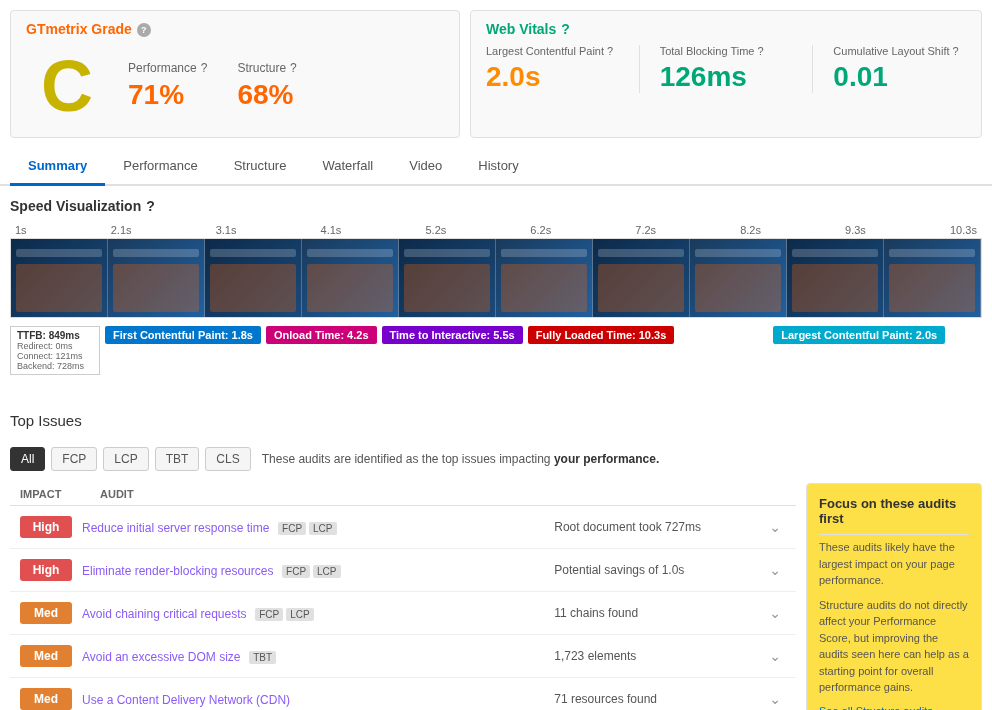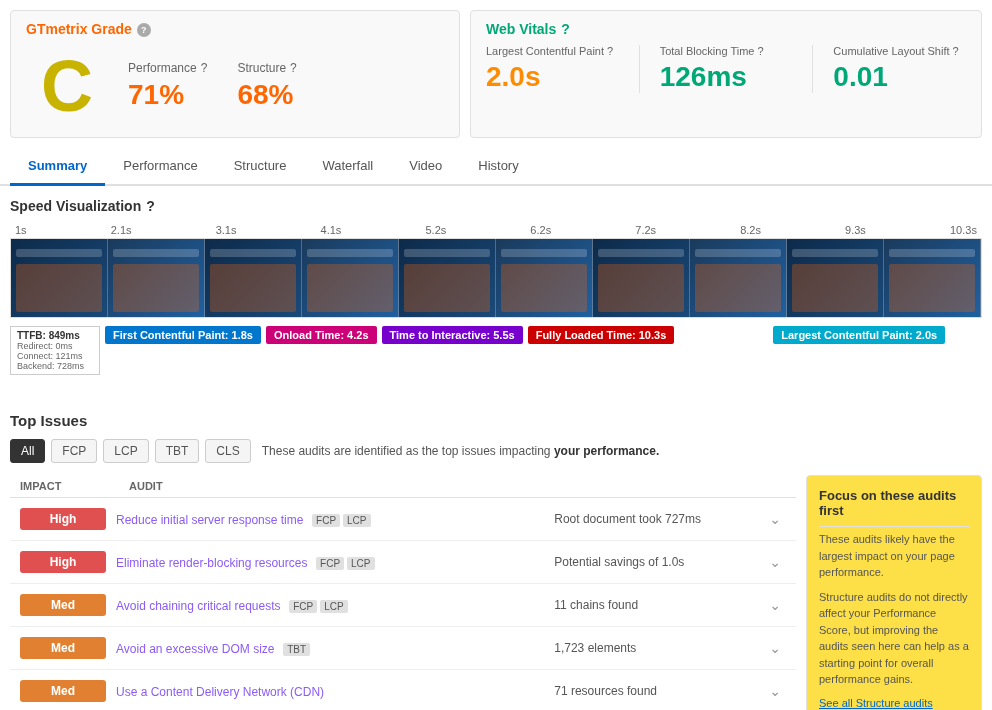--- a/index.html
+++ b/index.html
@@ -49,35 +49,35 @@
     .ttfb-block .ttfb-detail { color: #666; font-size: 9px; }
     .marker-badge { padding: 3px 8px; border-radius: 2px; font-size: 11px; color: #fff; font-weight: bold; white-space: nowrap; }
     .badge-blue { background: #0077cc; }
     .badge-cyan { background: #00aacc; }
     .badge-pink { background: #cc0077; }
     .badge-purple { background: #7700cc; }
     .badge-red { background: #cc0000; }
 
     
     .issues-section { padding: 5px 10px 10px; }
-    .issues-title { font-size: 15px; font-weight: bold; margin-bottom: 10px; }
+    .issues-title { font-size: 15px; font-weight: normal; margin-bottom: 18px; }
     .filter-bar { display: flex; align-items: center; gap: 6px; margin-bottom: 12px; flex-wrap: wrap; }
     .filter-btn { padding: 4px 10px; border: 1px solid #ccc; border-radius: 3px; cursor: pointer; font-size: 12px; background: #f5f5f5; color: #555; }
     .filter-btn.active { background: #333; color: #fff; border-color: #333; }
     .filter-desc { font-size: 12px; color: #555; margin-left: 5px; }
     .filter-desc strong { color: #333; }
 
     
     .issues-container { display: flex; gap: 10px; }
     .issues-table { flex: 1; }
-    .table-header { display: flex; padding: 5px 10px; font-size: 11px; color: #666; font-weight: bold; text-transform: uppercase; border-bottom: 1px solid #e0e0e0; gap: 29px; }
+    .table-header { display: flex; padding: 5px 10px; font-size: 11px; color: #666; font-weight: bold; text-transform: uppercase; border-bottom: 1px solid #e0e0e0; }
     .col-impact { width: 80px; }
     .col-audit { flex: 1; }
     .table-row { display: flex; align-items: center; padding: 10px; border-bottom: 1px solid #eee; gap: 10px; }
-    .impact-badge { width: 86px; text-align: center; padding: 4px 4px; border-radius: 3px; font-size: 12px; color: #fff; font-weight: bold; }
+    .impact-badge { width: 52px; text-align: center; padding: 4px 4px; border-radius: 3px; font-size: 12px; color: #fff; font-weight: bold; }
     .impact-high { background: #e05050; }
     .impact-med { background: #e08030; }
     .audit-info { flex: 1; }
     .audit-name { color: #8b5cf6; font-size: 12px; cursor: pointer; }
     .audit-tags { display: inline-flex; gap: 3px; margin-left: 5px; }
     .audit-tag { background: #e0e0e0; color: #555; font-size: 10px; padding: 1px 4px; border-radius: 2px; }
     .audit-detail { color: #555; font-size: 12px; flex: 0 0 200px; }
     .audit-expand { color: #999; cursor: pointer; font-size: 14px; padding: 0 5px; }
 
     

